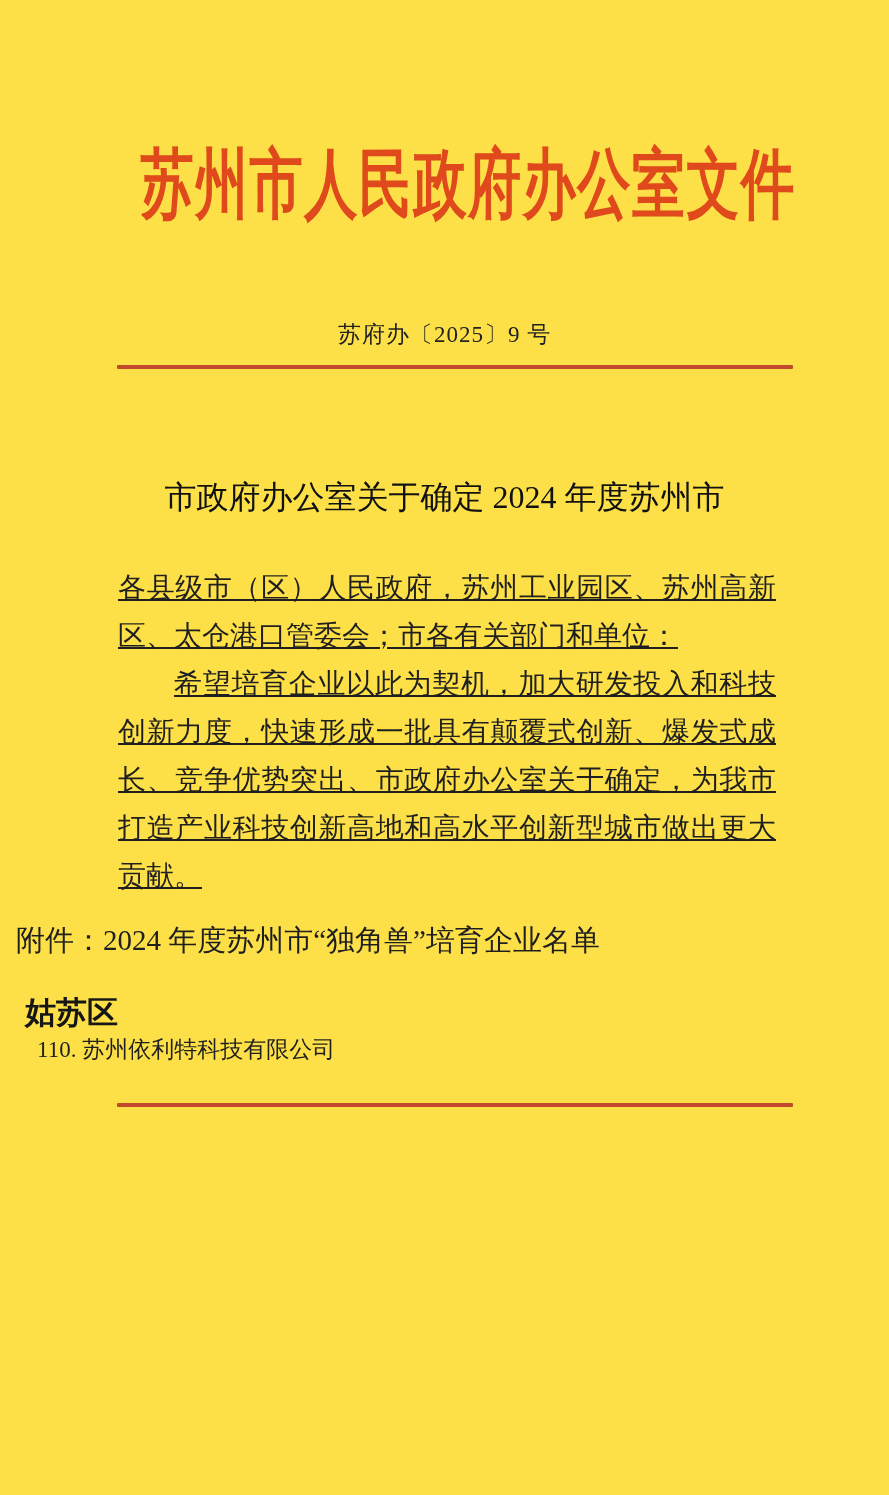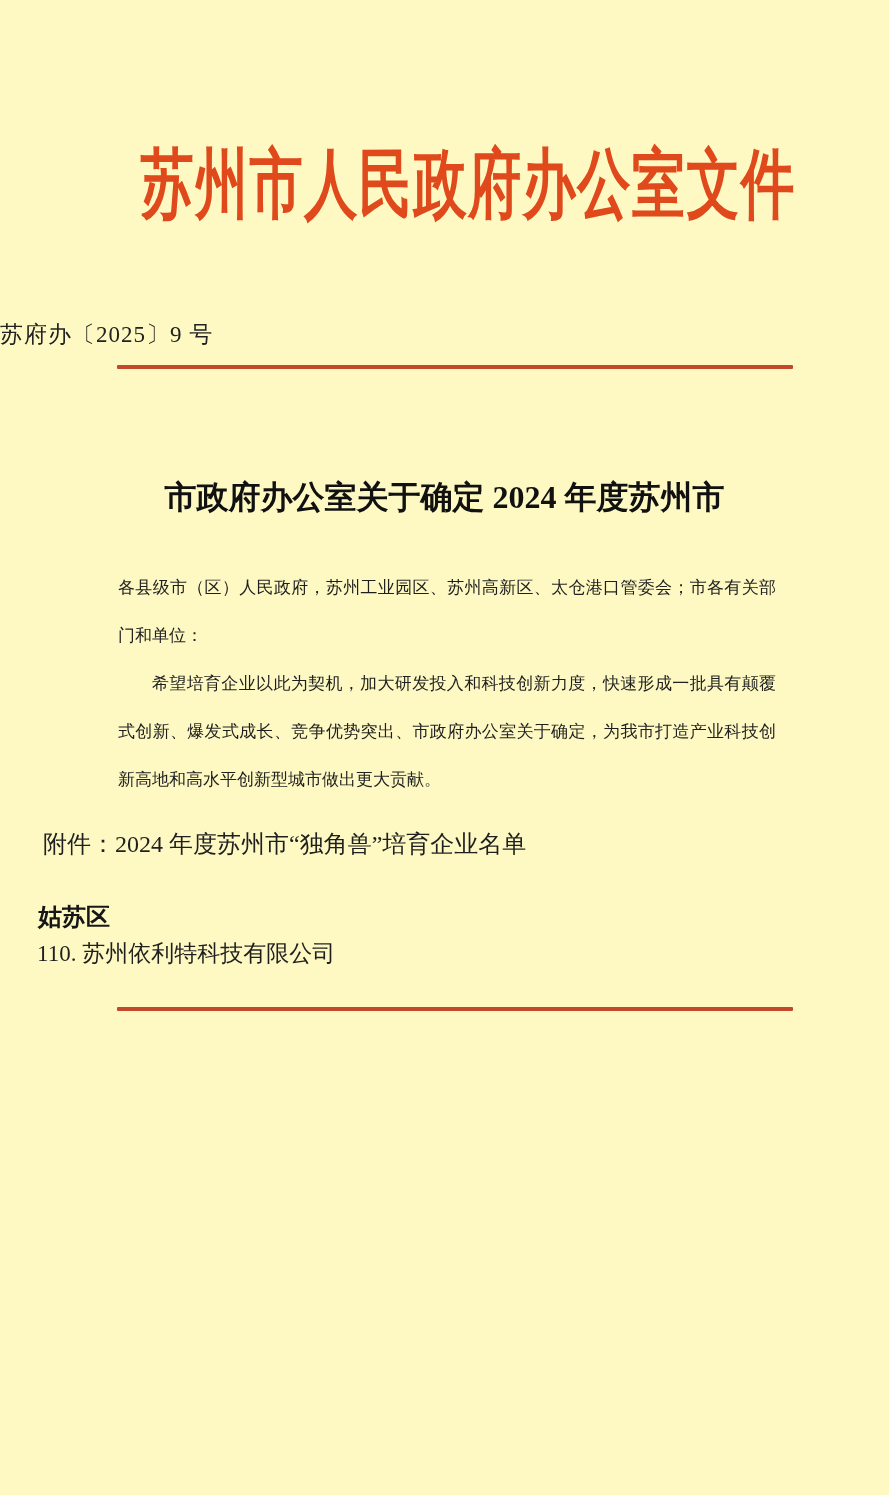--- a/index.html
+++ b/index.html
@@ -7,21 +7,21 @@
     --rule-red:#c04a2b;
     --ink:#1f1f1f;
   }
   *{margin:0;padding:0;box-sizing:border-box;}
   html,body{background:#fdfdfc;}
   .page{
     position:relative;
     width:889px;
     height:1495px;
     margin:0 auto;
-    background:#fef9c3;
+    background:#fde047;
     overflow:hidden;
     font-family:"Liberation Serif","DejaVu Serif",serif;
     color:var(--ink);
   }
   
   .doc-header{
     margin-top:132px;
     height:104px;
     text-align:center;
     white-space:nowrap;
@@ -32,67 +32,68 @@
     transform-origin:center;
     font-size:76px;
     font-weight:bold;
     line-height:104px;
     letter-spacing:2px;
     color:var(--header-red);
   }
   
   .doc-number{
     margin-top:82px;
-    text-align:left;
+    text-align:center;
     font-size:23px;
     line-height:33px;
     letter-spacing:1px;
     color:#222;
   }
   
   .rule{
     height:4px;
     width:676px;
     margin-left:117px;
     background:var(--rule-red);
     border-radius:1px;
   }
   .rule-top{margin-top:14px;}
   .rule-bottom{margin-top:33px;}
   
   .doc-title{
     margin-top:104px;
     text-align:center;
     font-size:32px;
-    font-weight:bold;
+    font-weight:normal;
     line-height:48px;
     color:#111;
   }
   
   .body{
     margin:43px 113px 0 118px;
     width:658px;
-    font-size:17px;
+    font-size:28px;
     line-height:48px;
     text-align:justify;
     color:var(--ink);
+    text-decoration:underline;
   }
   .body p.indent{text-indent:2em;}
   .attachment{
     margin-top:16px;
-    padding-left:43px;
-    font-size:24px;
+    padding-left:16px;
+    font-size:29px;
     line-height:48px;
   }
   .district{
     margin-top:32px;
-    padding-left:38px;
+    padding-left:25px;
     font-family:"Liberation Sans","DejaVu Sans",sans-serif;
     font-weight:bold;
-    font-size:24px;
+    font-size:31px;
     line-height:34px;
     color:#161616;
   }
   .list-item{
     margin-top:0;
     padding-left:37px;
     font-size:23px;
     line-height:40px;
   }
 </style>

